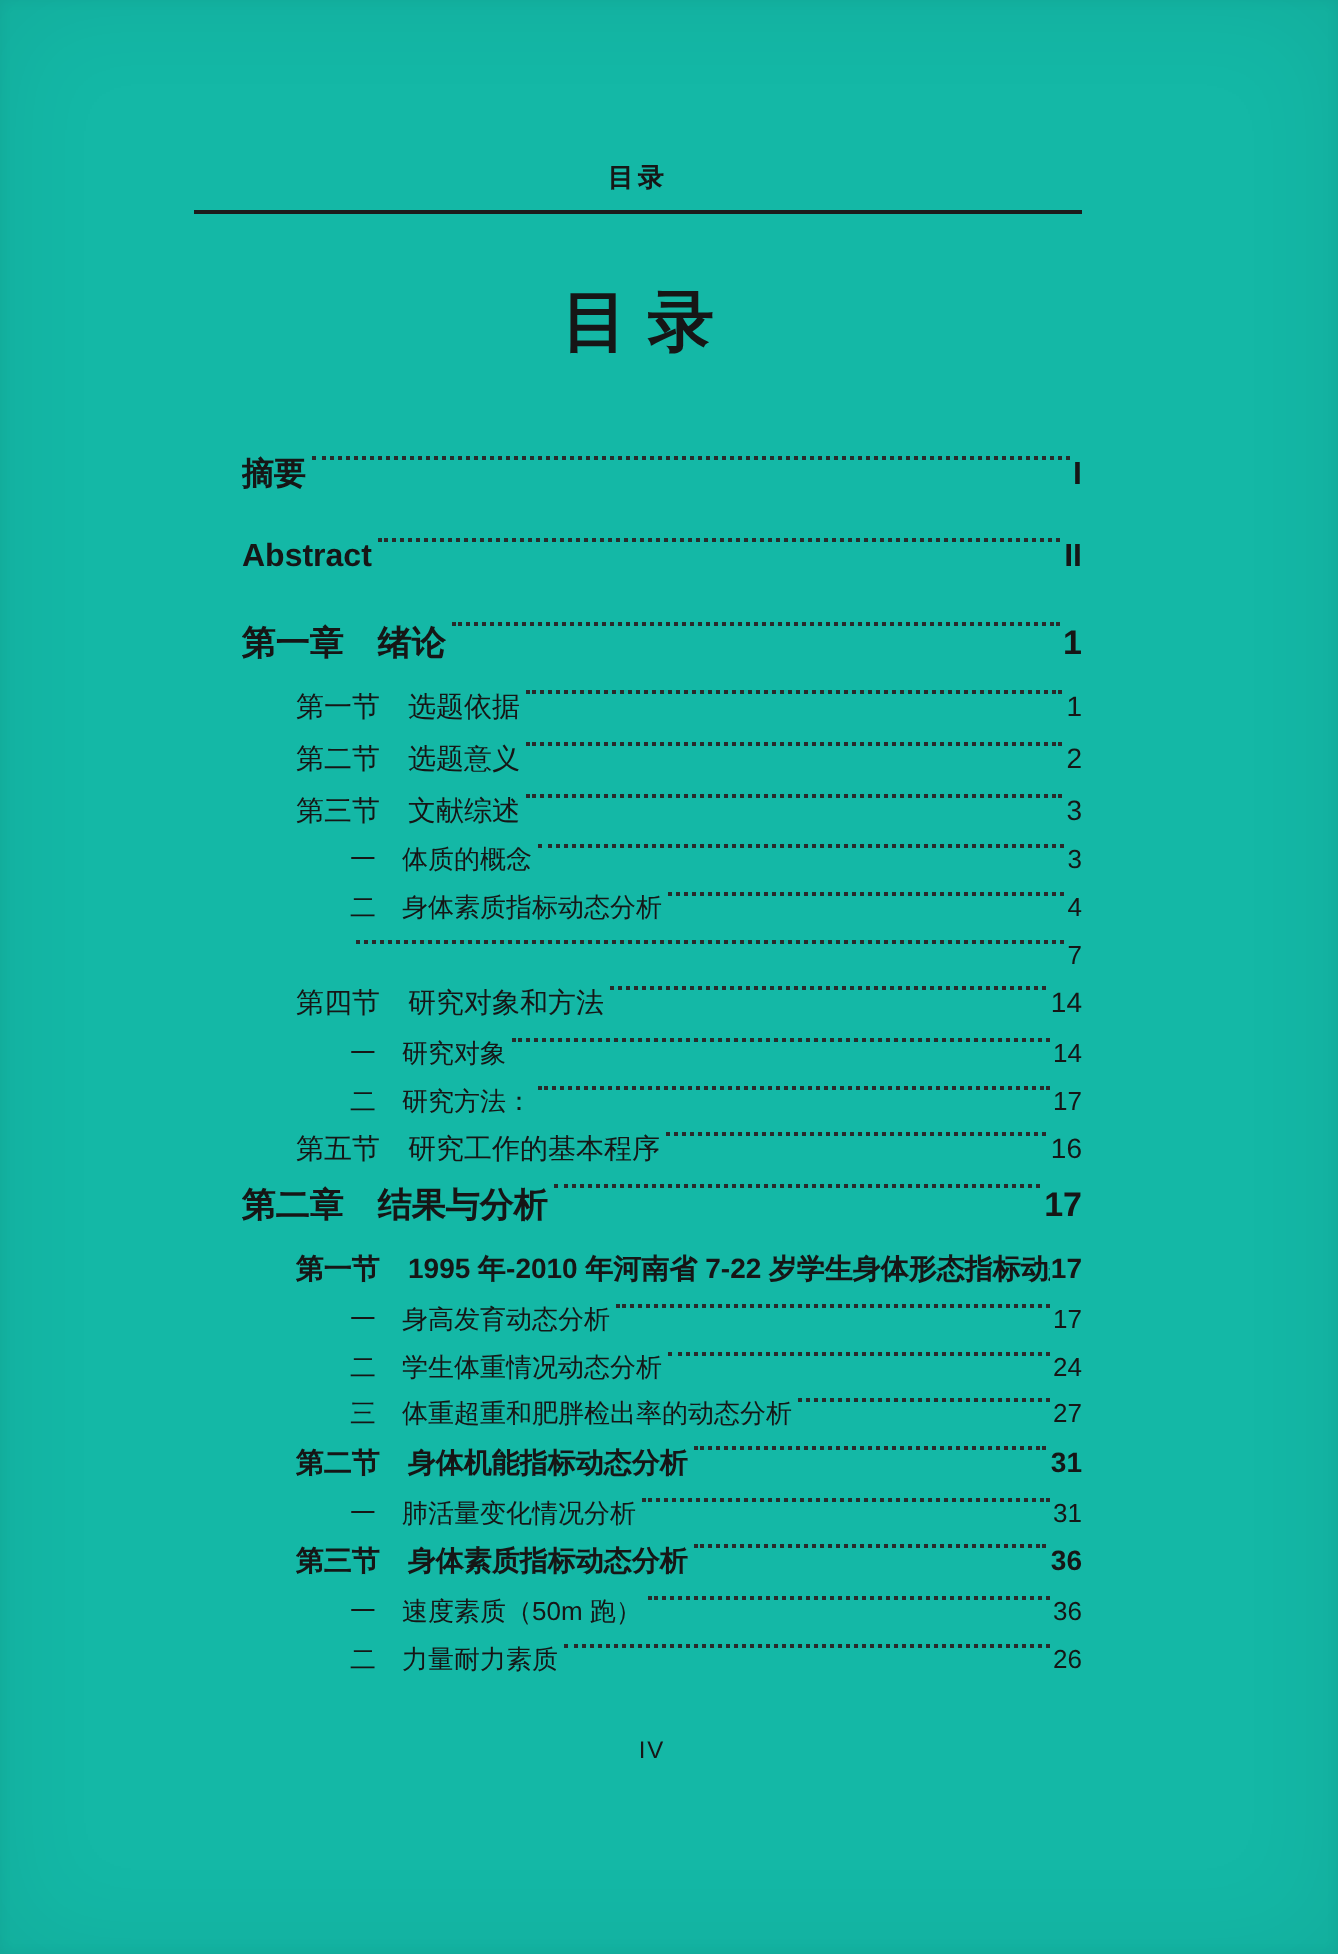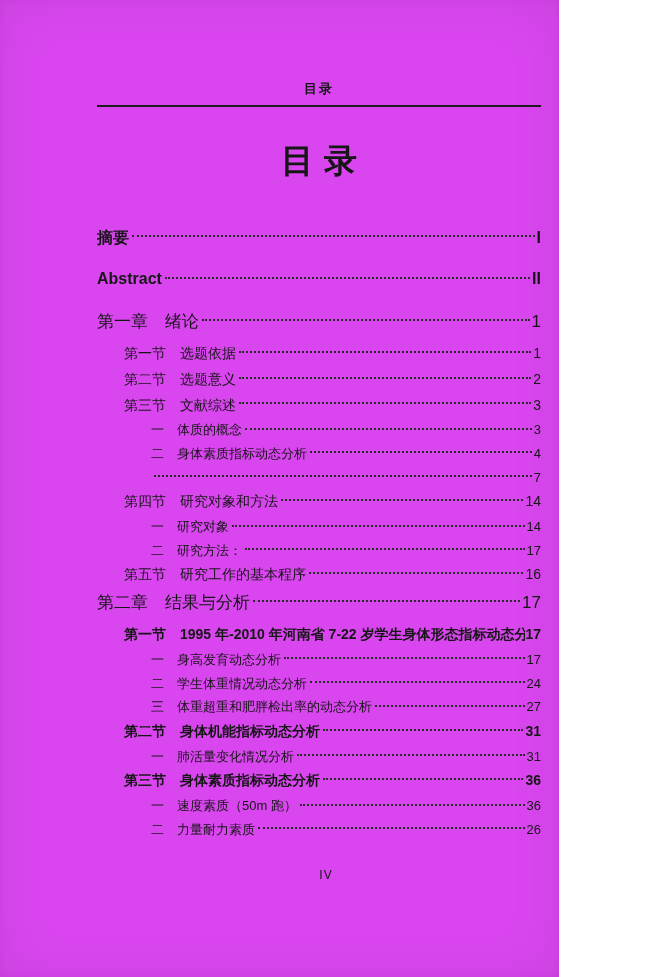--- a/index.html
+++ b/index.html
@@ -7,23 +7,23 @@
   html, body {
     width: 669px;
     height: 977px;
     background: #ffffff;
     font-family: "Liberation Sans", "DejaVu Sans", sans-serif;
     color: #161616;
   }
 
   .page {
     position: relative;
-    width: 559px;
+    width: 669px;
     height: 977px;
-    background: #d946ef;
+    background: #14b8a6;
     overflow: hidden;
     box-shadow:
       inset 0 0 55px rgba(0,0,0,0.07),
       inset 0 0 7px rgba(0,0,0,0.05);
   }
 
   .content {
     position: absolute;
     left: 97px;
     top: 0;
@@ -52,42 +52,43 @@
     letter-spacing: 10px;
     text-indent: 10px; 
   }
 
   
   .toc {
     margin-top: 44px;
   }
   .toc-row {
     display: flex;
-    align-items: center;
+    align-items: flex-start;
     line-height: 1.28;
+    margin-left: 24px;
   }
   .toc-label {
     white-space: nowrap;
     flex-shrink: 1;
     min-width: 0;
     overflow: hidden;
   }
   .toc-dots {
     flex: 1;
     border-bottom: 2px dotted #2a2a2a;
     margin: 0 2px 4px 3px;
     min-width: 0;
   }
   .toc-page {
     flex: none;
     white-space: nowrap;
   }
 
   .lvl-front   { font-size: 16px; font-weight: bold; margin-bottom: 21px; }
-  .lvl-chapter { font-size: 17px; margin-top: 6px; margin-bottom: 12px; }
+  .lvl-chapter { font-size: 17px; margin-top: 6px; margin-bottom: 12px; font-weight: bold; }
   .lvl-section { font-size: 14px; margin-bottom: 8px; padding-left: 27px; }
   .lvl-sub     { font-size: 13px; margin-bottom: 7px; padding-left: 54px; }
 
   .bold { font-weight: bold; }
   .no-dots .toc-dots { border-bottom: none; margin: 0; }
 
   
   .footer {
     position: absolute;
     left: 104px;

